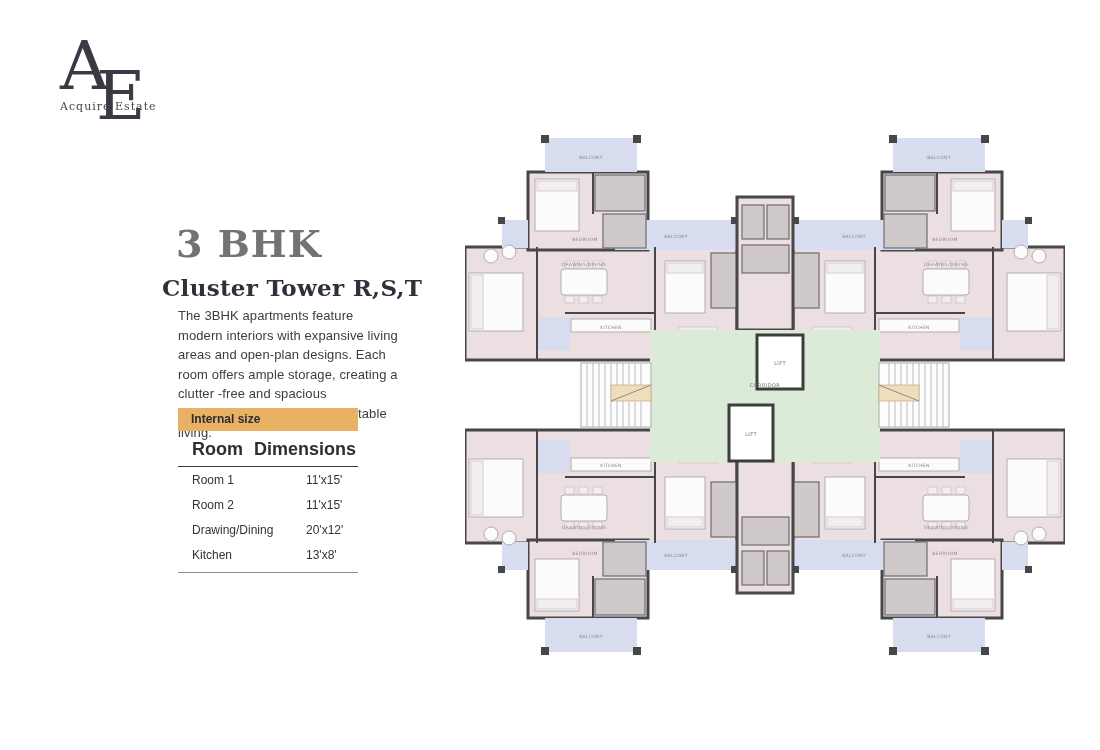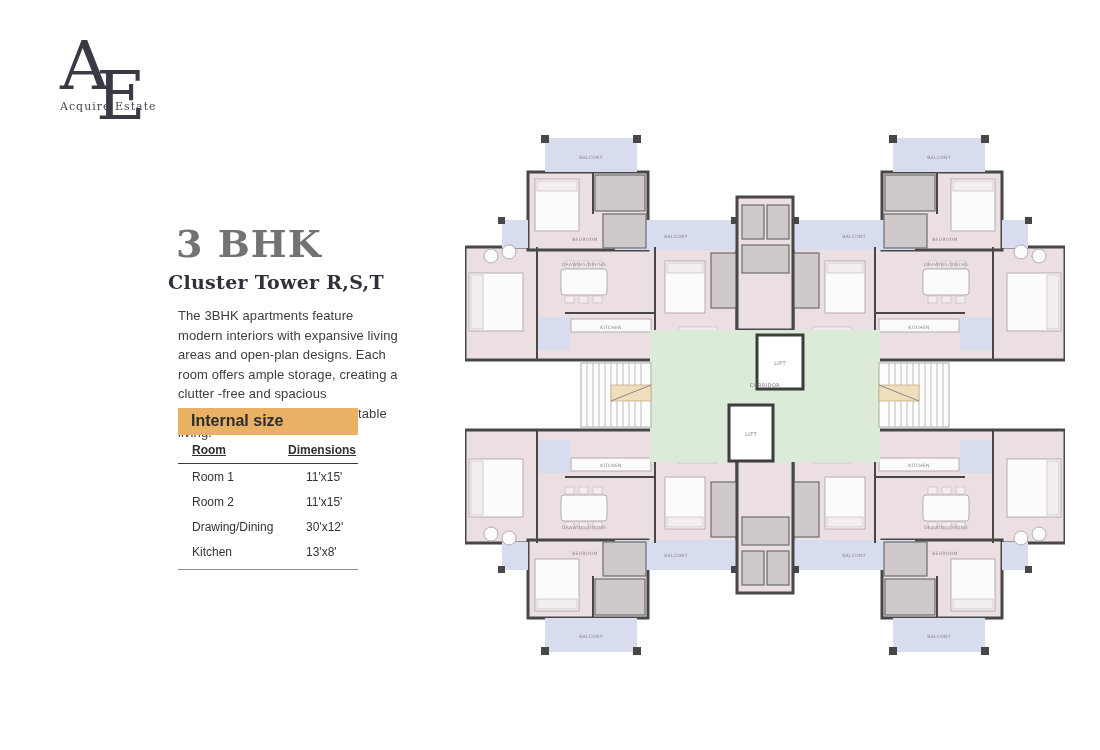--- a/index.html
+++ b/index.html
@@ -7,25 +7,25 @@
     width:1100px;height:750px;position:relative;overflow:hidden;
     background:#ffffff;font-family:"Liberation Sans",sans-serif;color:#3d3d3d;
   }
   
   .logo{position:absolute;left:58px;top:34px;width:110px;height:110px;color:#3a3a44;}
   .logo-a{position:absolute;left:2px;top:-2px;font-family:"DejaVu Serif",serif;font-size:68px;line-height:1;font-weight:400;}
   .logo-e{position:absolute;left:38px;top:28px;font-family:"DejaVu Serif",serif;font-size:68px;line-height:1;font-weight:400;}
   .logo-script{position:absolute;left:2px;top:66px;font-family:"DejaVu Serif",serif;font-size:11px;letter-spacing:1px;white-space:nowrap;color:#46464f;}
   
   .title{position:absolute;left:176px;top:198px;font-family:"DejaVu Serif",serif;font-size:38px;line-height:1.1;color:#737373;letter-spacing:1px;}
-  .subtitle{position:absolute;left:168px;top:255px;font-family:"DejaVu Serif",serif;font-size:19px;color:#30303a;letter-spacing:.3px;}
+  .subtitle{position:absolute;left:162px;top:255px;font-family:"DejaVu Serif",serif;font-size:23px;color:#30303a;letter-spacing:.3px;}
   .desc{position:absolute;left:178px;top:293px;width:222px;font-size:13px;line-height:19.5px;color:#3d3d3d;letter-spacing:.1px;}
   .size-table{position:absolute;left:178px;top:408px;width:180px;font-size:12px;color:#333;}
-  .size-table .thead{background:#e8b164;color:#2d2d2d;font-weight:bold;font-size:16px;padding:4px 10px 5px 13px;}
-  .size-table .cols{display:grid;grid-template-columns:1fr auto;padding:8px 2px 6px 14px;font-weight:bold;font-size:12px;border-bottom:1.5px solid #3a3a3a;color:#2f2f2f;text-decoration:underline;}
+  .size-table .thead{background:#e8b164;color:#2d2d2d;font-weight:bold;font-size:12px;padding:4px 10px 5px 13px;}
+  .size-table .cols{display:grid;grid-template-columns:1fr auto;padding:8px 2px 6px 14px;font-weight:bold;font-size:18px;border-bottom:1.5px solid #3a3a3a;color:#2f2f2f;}
   .size-table .row{display:grid;grid-template-columns:114px 1fr;padding:5.5px 0 5.5px 14px;}
   .size-table .tfoot{border-top:1px solid #8f8f8f;margin-top:5px;height:0;}
   
   .plan-wrap{position:absolute;left:465px;top:135px;width:600px;height:520px;}
   svg .pk{fill:#ecdfe2;}
   svg .bal{fill:#d7dcee;}
   svg .grn{fill:#dcead8;}
   svg .toi{fill:#cfc9ca;stroke:#6d6d70;stroke-width:1.2;}
   svg .wl{fill:#474747;}
   svg .w3{stroke:#474747;stroke-width:3;}
@@ -58,21 +58,21 @@
   <div class="row">
     <span>Room 1</span>
     <span>11'x15'</span>
   </div>
   <div class="row">
     <span>Room 2</span>
     <span>11'x15'</span>
   </div>
   <div class="row">
     <span>Drawing/Dining</span>
-    <span>30'x12'</span>
+    <span>20'x12'</span>
   </div>
   <div class="row">
     <span>Kitchen</span>
     <span>13'x8'</span>
   </div>
   <div class="tfoot"></div>
 </div>
 
 <div class="plan-wrap">
 <svg viewBox="0 0 600 520" width="600" height="520" xmlns="http://www.w3.org/2000/svg">

